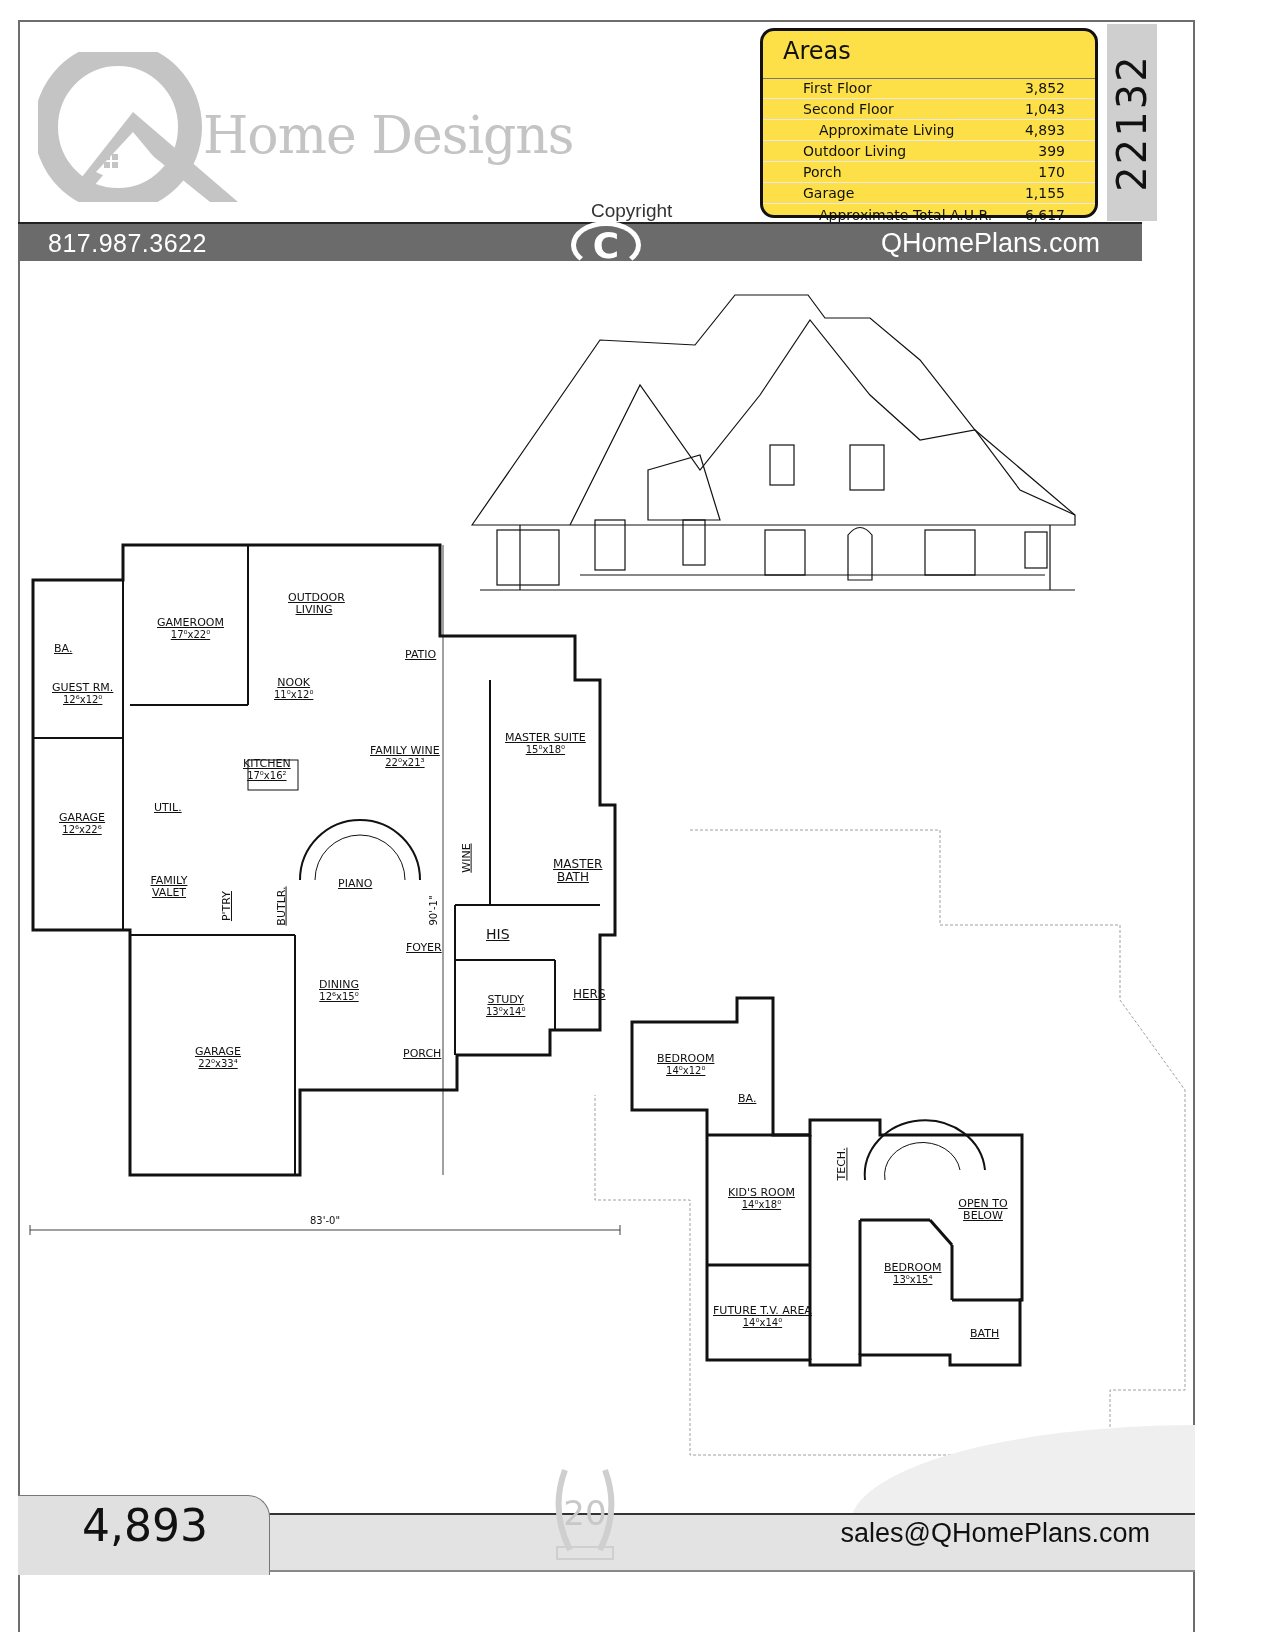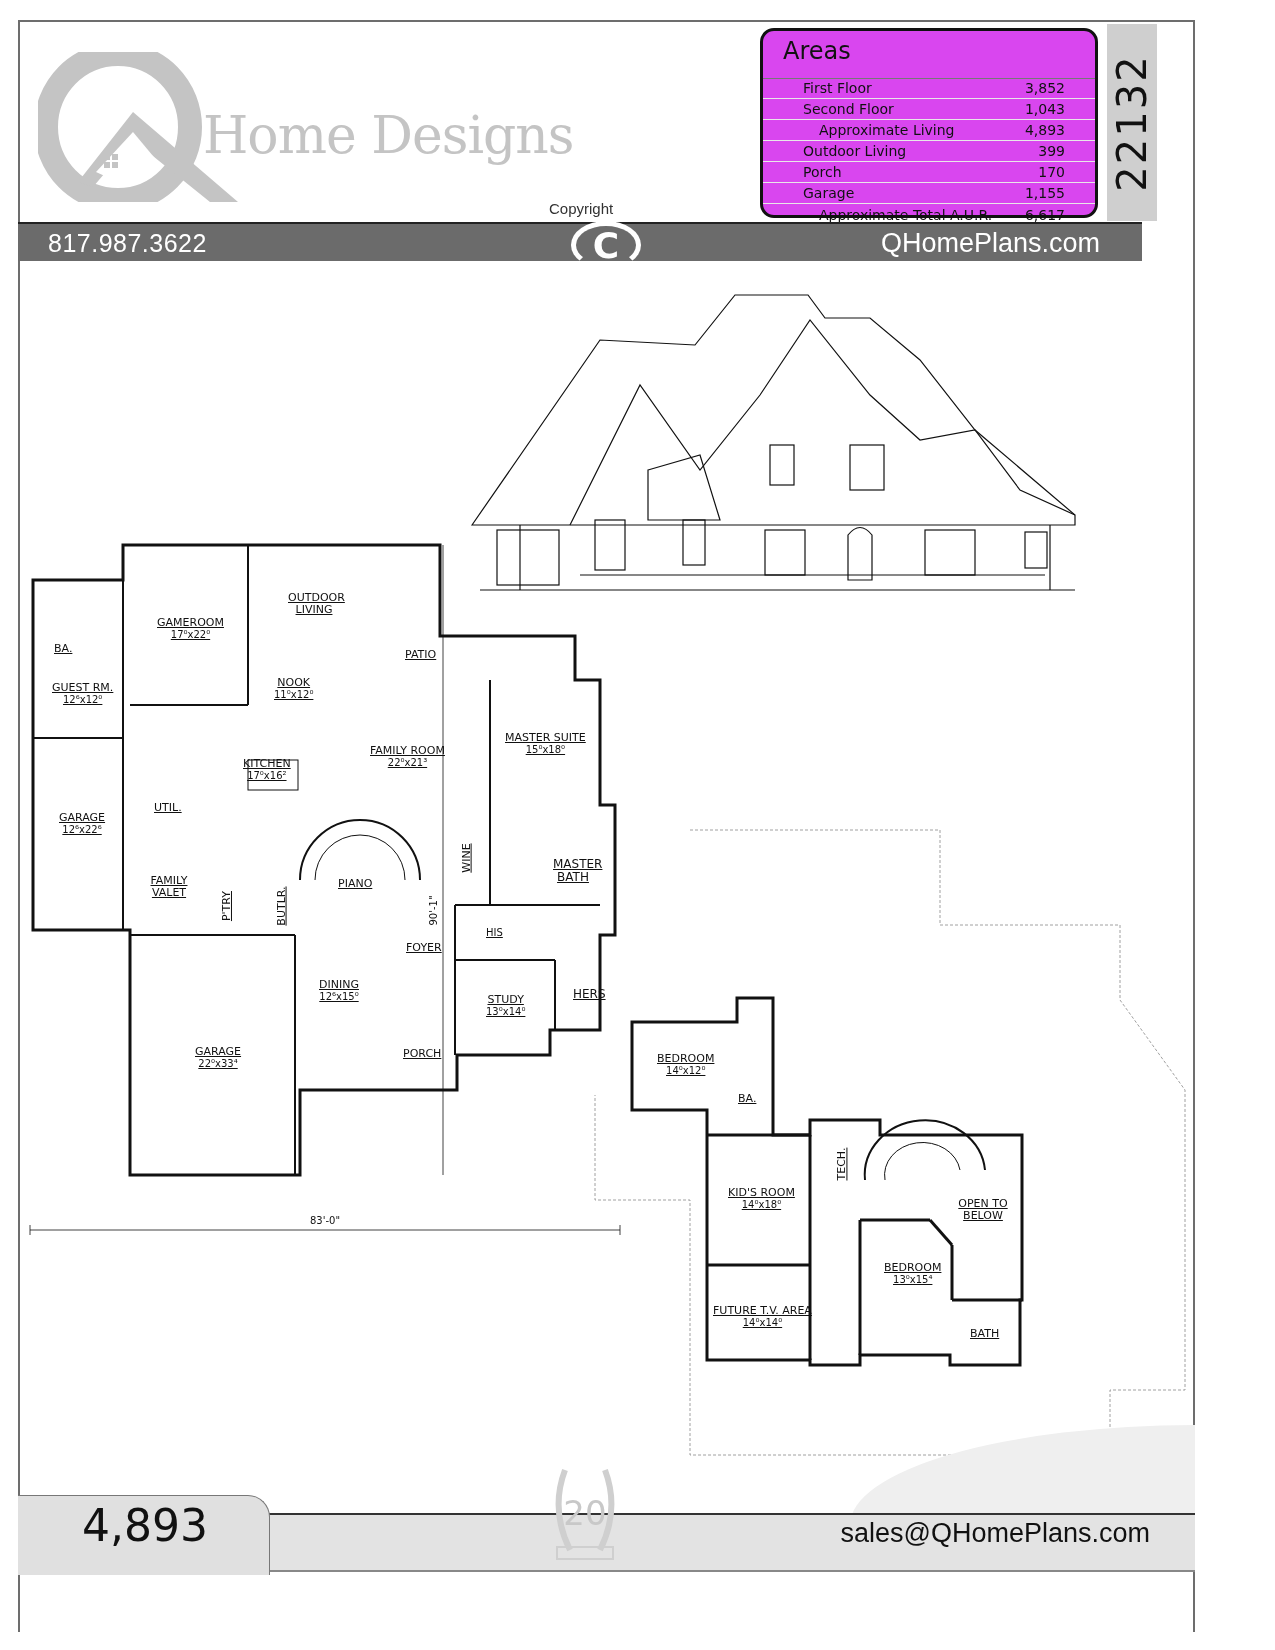--- a/index.html
+++ b/index.html
@@ -1,22 +1,22 @@
 <!DOCTYPE html>
 <html><head>
 <meta charset="utf-8">
 <style>
   * { box-sizing: border-box; margin: 0; padding: 0; }
   html, body { width: 1275px; height: 1650px; background: #fff; overflow: hidden; }
   body { font-family: "DejaVu Sans", sans-serif; color: #111; position: relative; }
   .sheet { position: absolute; left: 18px; top: 20px; width: 1177px; height: 1612px; border: 2px solid #6d6d6d; border-bottom: none; background: #fff; }
   .logo { position: absolute; left: 38px; top: 52px; width: 560px; height: 150px; }
   .logo-text { position: absolute; left: 203px; top: 105px; font-family: "DejaVu Serif", serif; font-size: 52px; color: #c4c4c4; letter-spacing: -1px; }
-  .copyright-label { position: absolute; left: 549px; top: 200px; font-size: 15px; color: #333; font-family: "Liberation Sans", sans-serif; }
-  .areas-box { position: absolute; left: 760px; top: 28px; width: 338px; height: 190px; border: 3px solid #111; border-radius: 14px; background: #d946ef; }
+  .copyright-label { position: absolute; left: 591px; top: 200px; font-size: 19px; color: #333; font-family: "Liberation Sans", sans-serif; }
+  .areas-box { position: absolute; left: 760px; top: 28px; width: 338px; height: 190px; border: 3px solid #111; border-radius: 14px; background: #fde047; }
   .areas-title { position: absolute; left: 20px; top: 6px; font-size: 24px; color: #111; }
   .areas-rule { position: absolute; left: 0; right: 0; top: 47px; border-top: 1px solid #777; }
   .areas-rows { position: absolute; left: 0; right: 0; top: 47px; text-align: right; }
   .areas-row { height: 21px; border-bottom: 1px solid #e8e8e8; display: flex; justify-content: space-between; align-items: center; font-size: 14px; padding-right: 30px; }
   .areas-row .lbl { padding-left: 40px; }
   .areas-row.main .lbl { padding-left: 19px; margin-left: 37px; }
   .plan-no-tab { position: absolute; left: 1107px; top: 24px; width: 50px; height: 197px; background: #cfcfcf; display: flex; align-items: center; justify-content: center; }
   .plan-no { transform: rotate(-90deg); font-size: 40px; color: #111; letter-spacing: 2px; white-space: nowrap; }
   .bar { position: absolute; left: 18px; top: 222px; width: 1124px; height: 39px; background: #6b6b6b; border-top: 2px solid #222; }
   .phone { position: absolute; left: 30px; top: 5px; color: #fff; font-size: 25px; font-family: "Liberation Sans", sans-serif; letter-spacing: 0.5px; }
@@ -153,32 +153,32 @@
     <path d="M885,1180 A35,30 0 0 1 960,1170" stroke-width="1"></path>
   </g>
 </svg>
 
 <div class="room-label" style="left:54px;top:643px"><span>BA.</span></div>
 <div class="room-label" style="left:157px;top:617px"><span>GAMEROOM</span><span class="room-dim">17⁰x22⁰</span></div>
 <div class="room-label" style="left:288px;top:592px;width:52px;white-space:normal"><span>OUTDOOR LIVING</span></div>
 <div class="room-label" style="left:52px;top:682px"><span>GUEST RM.</span><span class="room-dim">12⁶x12⁰</span></div>
 <div class="room-label" style="left:274px;top:677px"><span>NOOK</span><span class="room-dim">11⁰x12⁰</span></div>
 <div class="room-label" style="left:405px;top:649px"><span>PATIO</span></div>
-<div class="room-label" style="left:370px;top:745px"><span>FAMILY ROOM</span><span class="room-dim">22⁰x21³</span></div>
+<div class="room-label" style="left:370px;top:745px"><span>FAMILY WINE</span><span class="room-dim">22⁰x21³</span></div>
 <div class="room-label" style="left:505px;top:732px"><span>MASTER SUITE</span><span class="room-dim">15⁰x18⁰</span></div>
 <div class="room-label" style="left:243px;top:758px"><span>KITCHEN</span><span class="room-dim">17⁰x16²</span></div>
 <div class="room-label" style="left:154px;top:802px"><span>UTIL.</span></div>
 <div class="room-label" style="left:59px;top:812px"><span>GARAGE</span><span class="room-dim">12⁶x22⁶</span></div>
 <div class="room-label" style="left:149px;top:875px;width:40px;white-space:normal"><span>FAMILY VALET</span></div>
 <div class="room-label vert" style="left:212px;top:900px"><span>P'TRY</span></div>
 <div class="room-label vert" style="left:262px;top:900px"><span>BUTLR.</span></div>
 <div class="room-label" style="left:338px;top:878px"><span>PIANO</span></div>
 <div class="room-label vert" style="left:452px;top:852px"><span>WINE</span></div>
 <div class="room-label" style="left:553px;top:858px;width:40px;white-space:normal;font-size:12px"><span>MASTER BATH</span></div>
-<div class="room-label" style="left:486px;top:927px;font-size:10px"><span>HIS</span></div>
+<div class="room-label" style="left:486px;top:927px;font-size:14px"><span>HIS</span></div>
 <div class="room-label" style="left:406px;top:942px"><span>FOYER</span></div>
 <div class="room-label" style="left:319px;top:979px"><span>DINING</span><span class="room-dim">12⁶x15⁰</span></div>
 <div class="room-label" style="left:486px;top:994px"><span>STUDY</span><span class="room-dim">13⁰x14⁰</span></div>
 <div class="room-label" style="left:573px;top:988px;font-size:12px"><span>HERS</span></div>
 <div class="room-label" style="left:195px;top:1046px"><span>GARAGE</span><span class="room-dim">22⁰x33⁴</span></div>
 <div class="room-label" style="left:403px;top:1048px"><span>PORCH</span></div>
 <div class="dim-text" style="left:310px;top:1215px">83'-0"</div>
 <div class="dim-text vert" style="left:418px;top:905px">90'-1"</div>
 
 <div class="room-label" style="left:657px;top:1053px"><span>BEDROOM</span><span class="room-dim">14⁰x12⁰</span></div>

